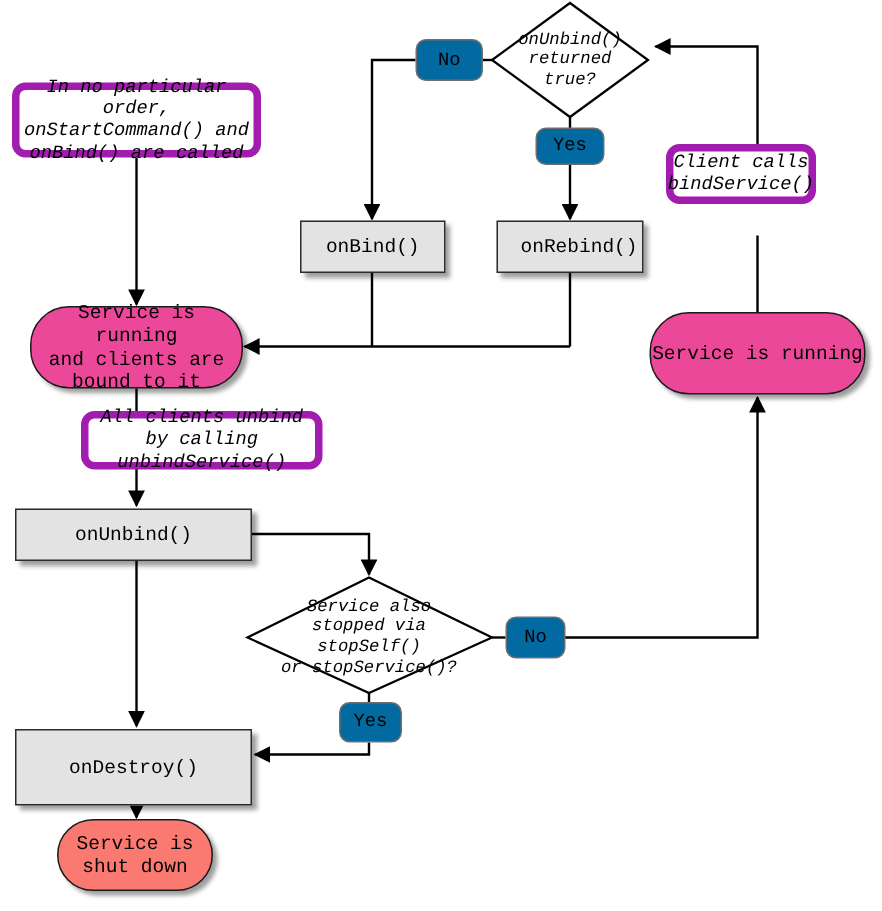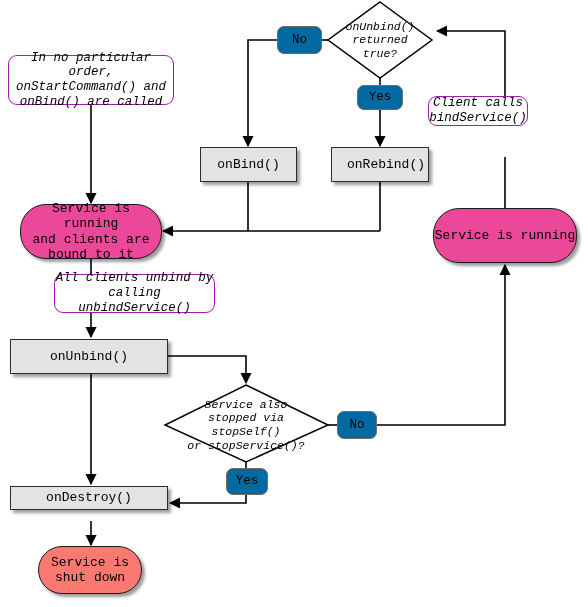--- a/index.html
+++ b/index.html
@@ -39,21 +39,21 @@
   }
   .node-text {
     display: block;
     white-space: pre-line;
     line-height: 1.18;
     font-family: Liberation Mono, monospace;
   }
   
   .note {
     background: #ffffff;
-    border: 1px solid #a21caf;
+    border: 5px solid #a21caf;
     border-radius: 9px;
     font-style: italic;
     font-size: 12.5px;
     align-items: center;
   }
   
   .process {
     background: #e3e3e3;
     border: 1px solid #2b2b2b;
     border-radius: 0;
@@ -168,21 +168,21 @@
   </div>
 
   <div class="node process" style="left:200px; top:147px; width:97px; height:35px;">
     <span class="node-text">onBind()</span>
   </div>
 
   <div class="node process" style="left:331px; top:147px; width:98px; height:35px;padding-left:12px;">
     <span class="node-text">onRebind()</span>
   </div>
 
-  <div class="node note" style="left:428px; top:96px; width:100px; height:30px;">
+  <div class="node note" style="left:444px; top:96px; width:100px; height:40px;">
     <span class="node-text">Client calls
 bindService()</span>
   </div>
 
   <div class="node state state-green" style="left:20px; top:204px; width:142px; height:55px;">
     <span class="node-text">Service is running
 and clients are
 bound to it</span>
   </div>
 
@@ -206,21 +206,21 @@
   </div>
 
   <div class="node pill" style="left:337px; top:411px; width:40px; height:28px;">
     <span class="node-text">No</span>
   </div>
 
   <div class="node pill" style="left:226px; top:468px; width:42px; height:27px;">
     <span class="node-text">Yes</span>
   </div>
 
-  <div class="node process" style="left:10px; top:486px; width:158px; height:24px;">
+  <div class="node process" style="left:10px; top:486px; width:158px; height:51px;">
     <span class="node-text">onDestroy()</span>
   </div>
 
   <div class="node state state-red" style="left:38px; top:546px; width:104px; height:48px;">
     <span class="node-text">Service is
 shut down</span>
   </div>
 
 </div>
 

